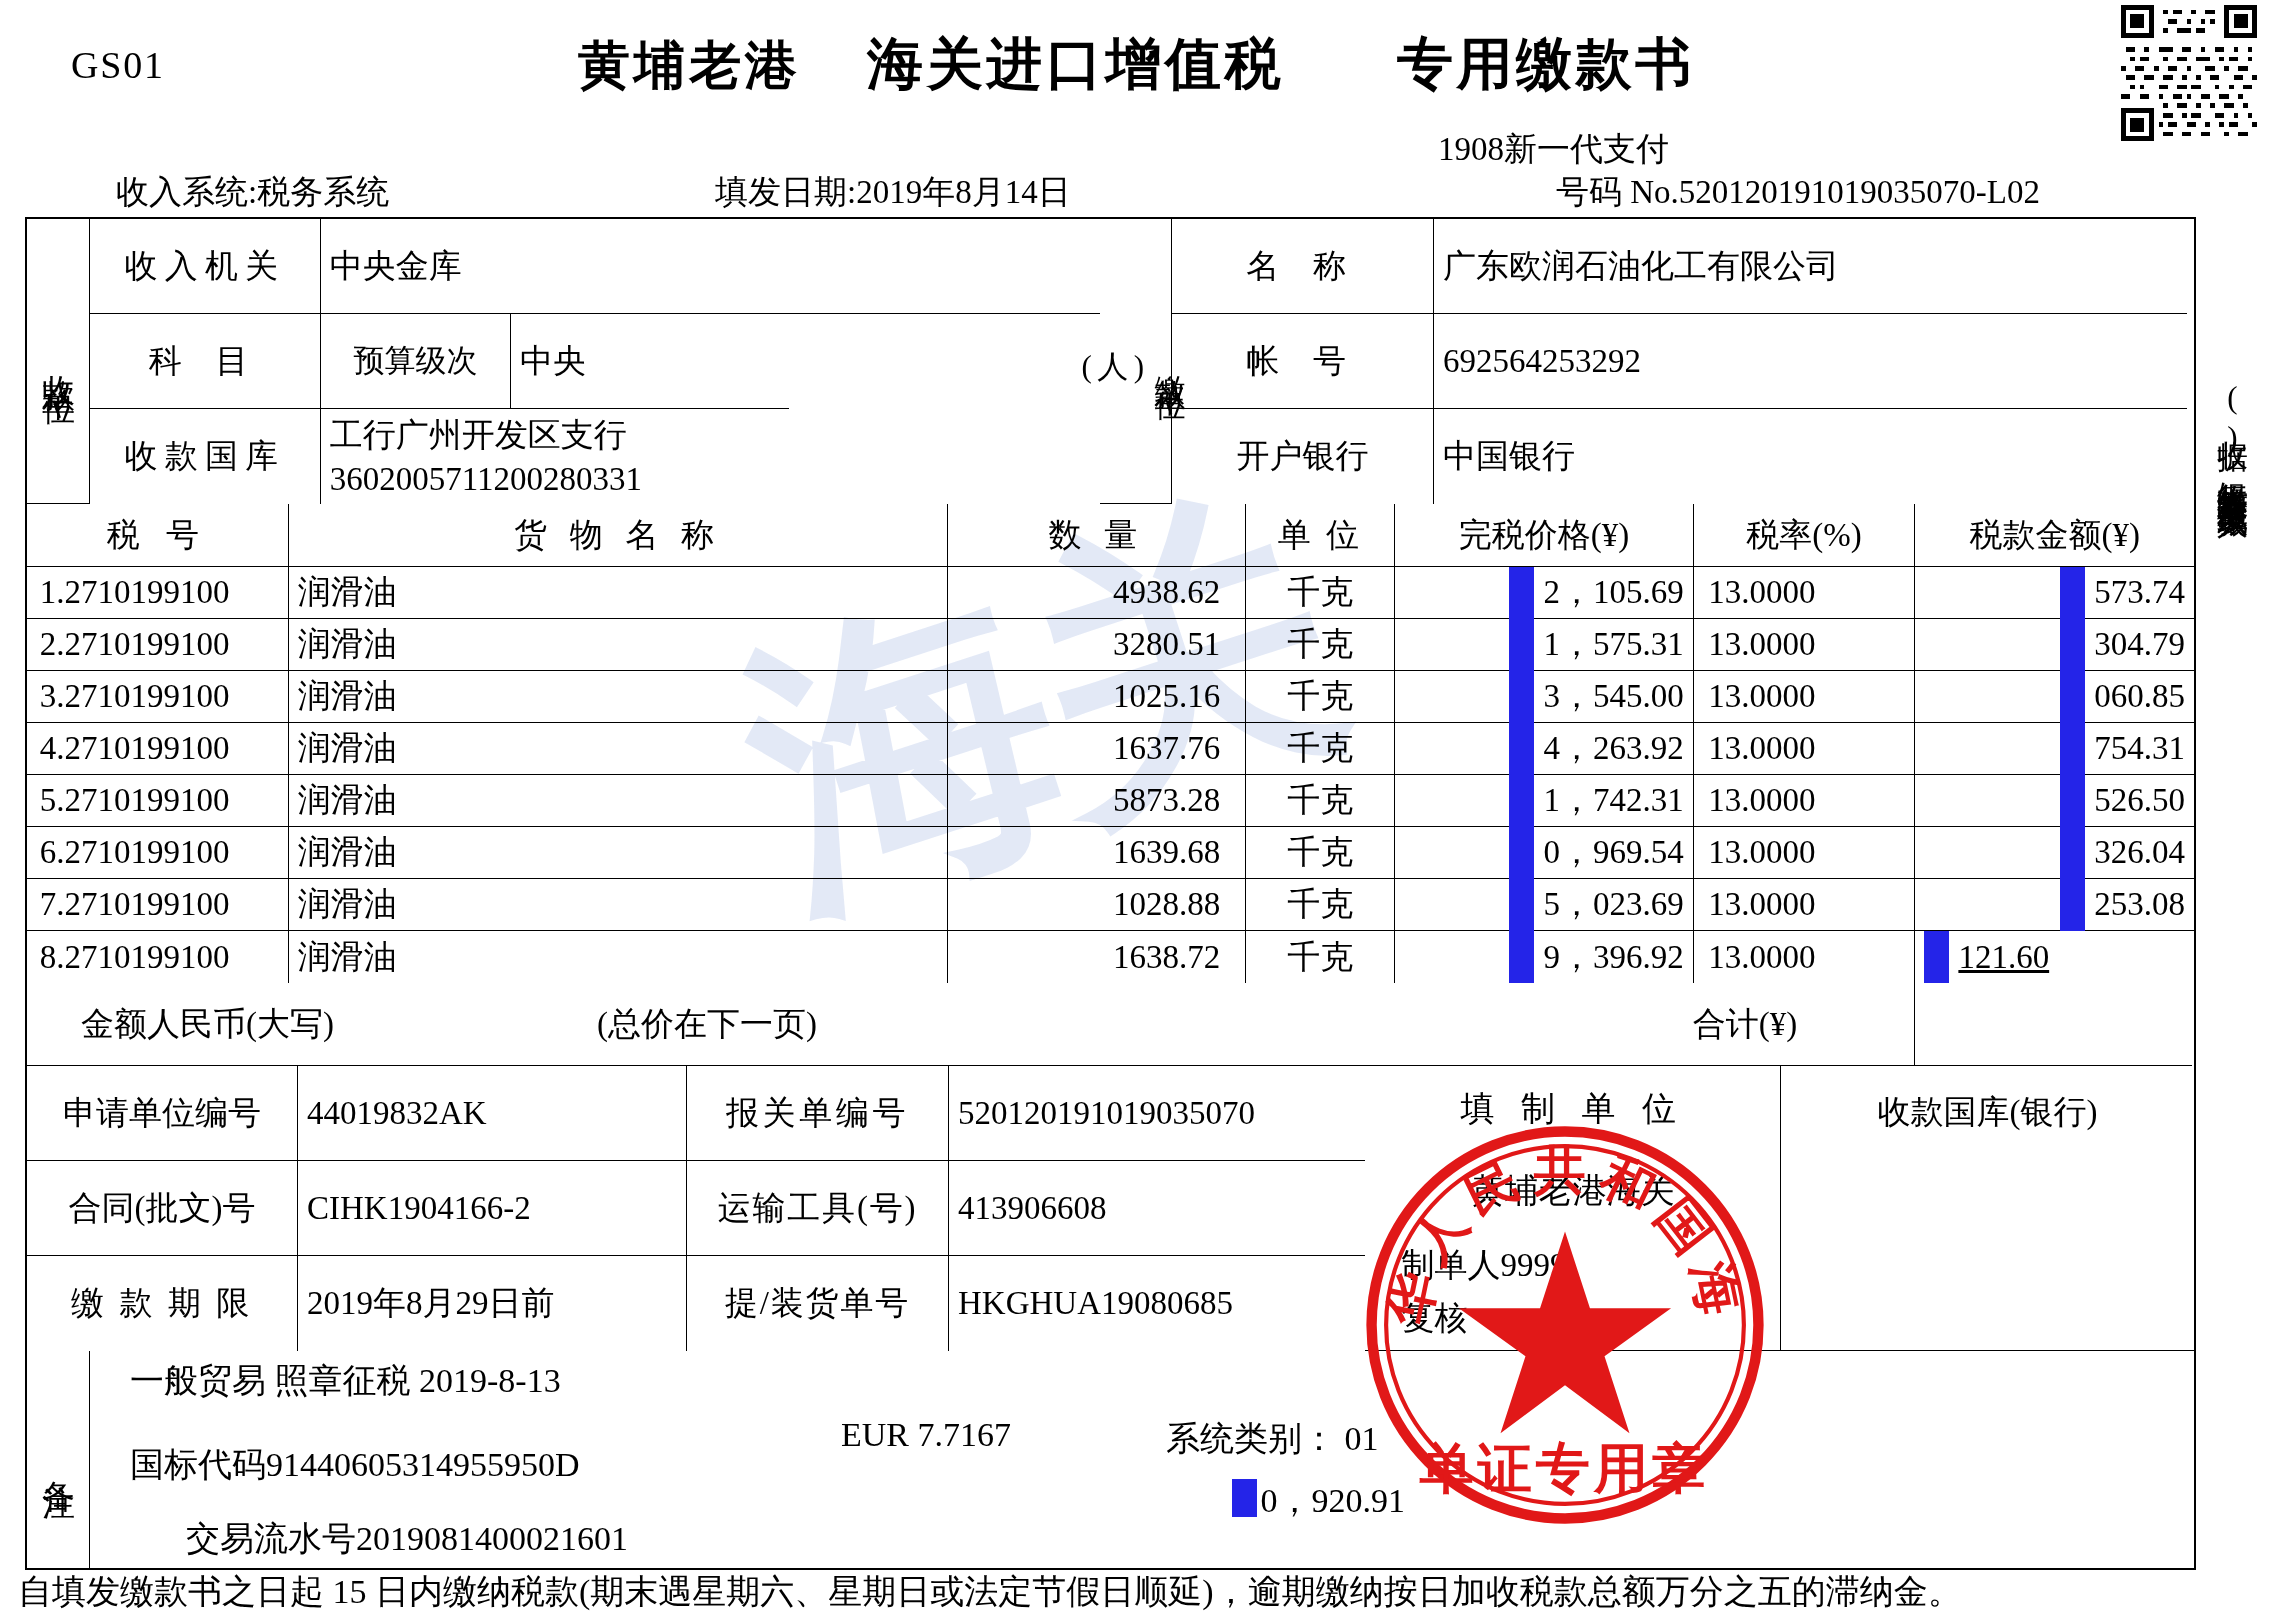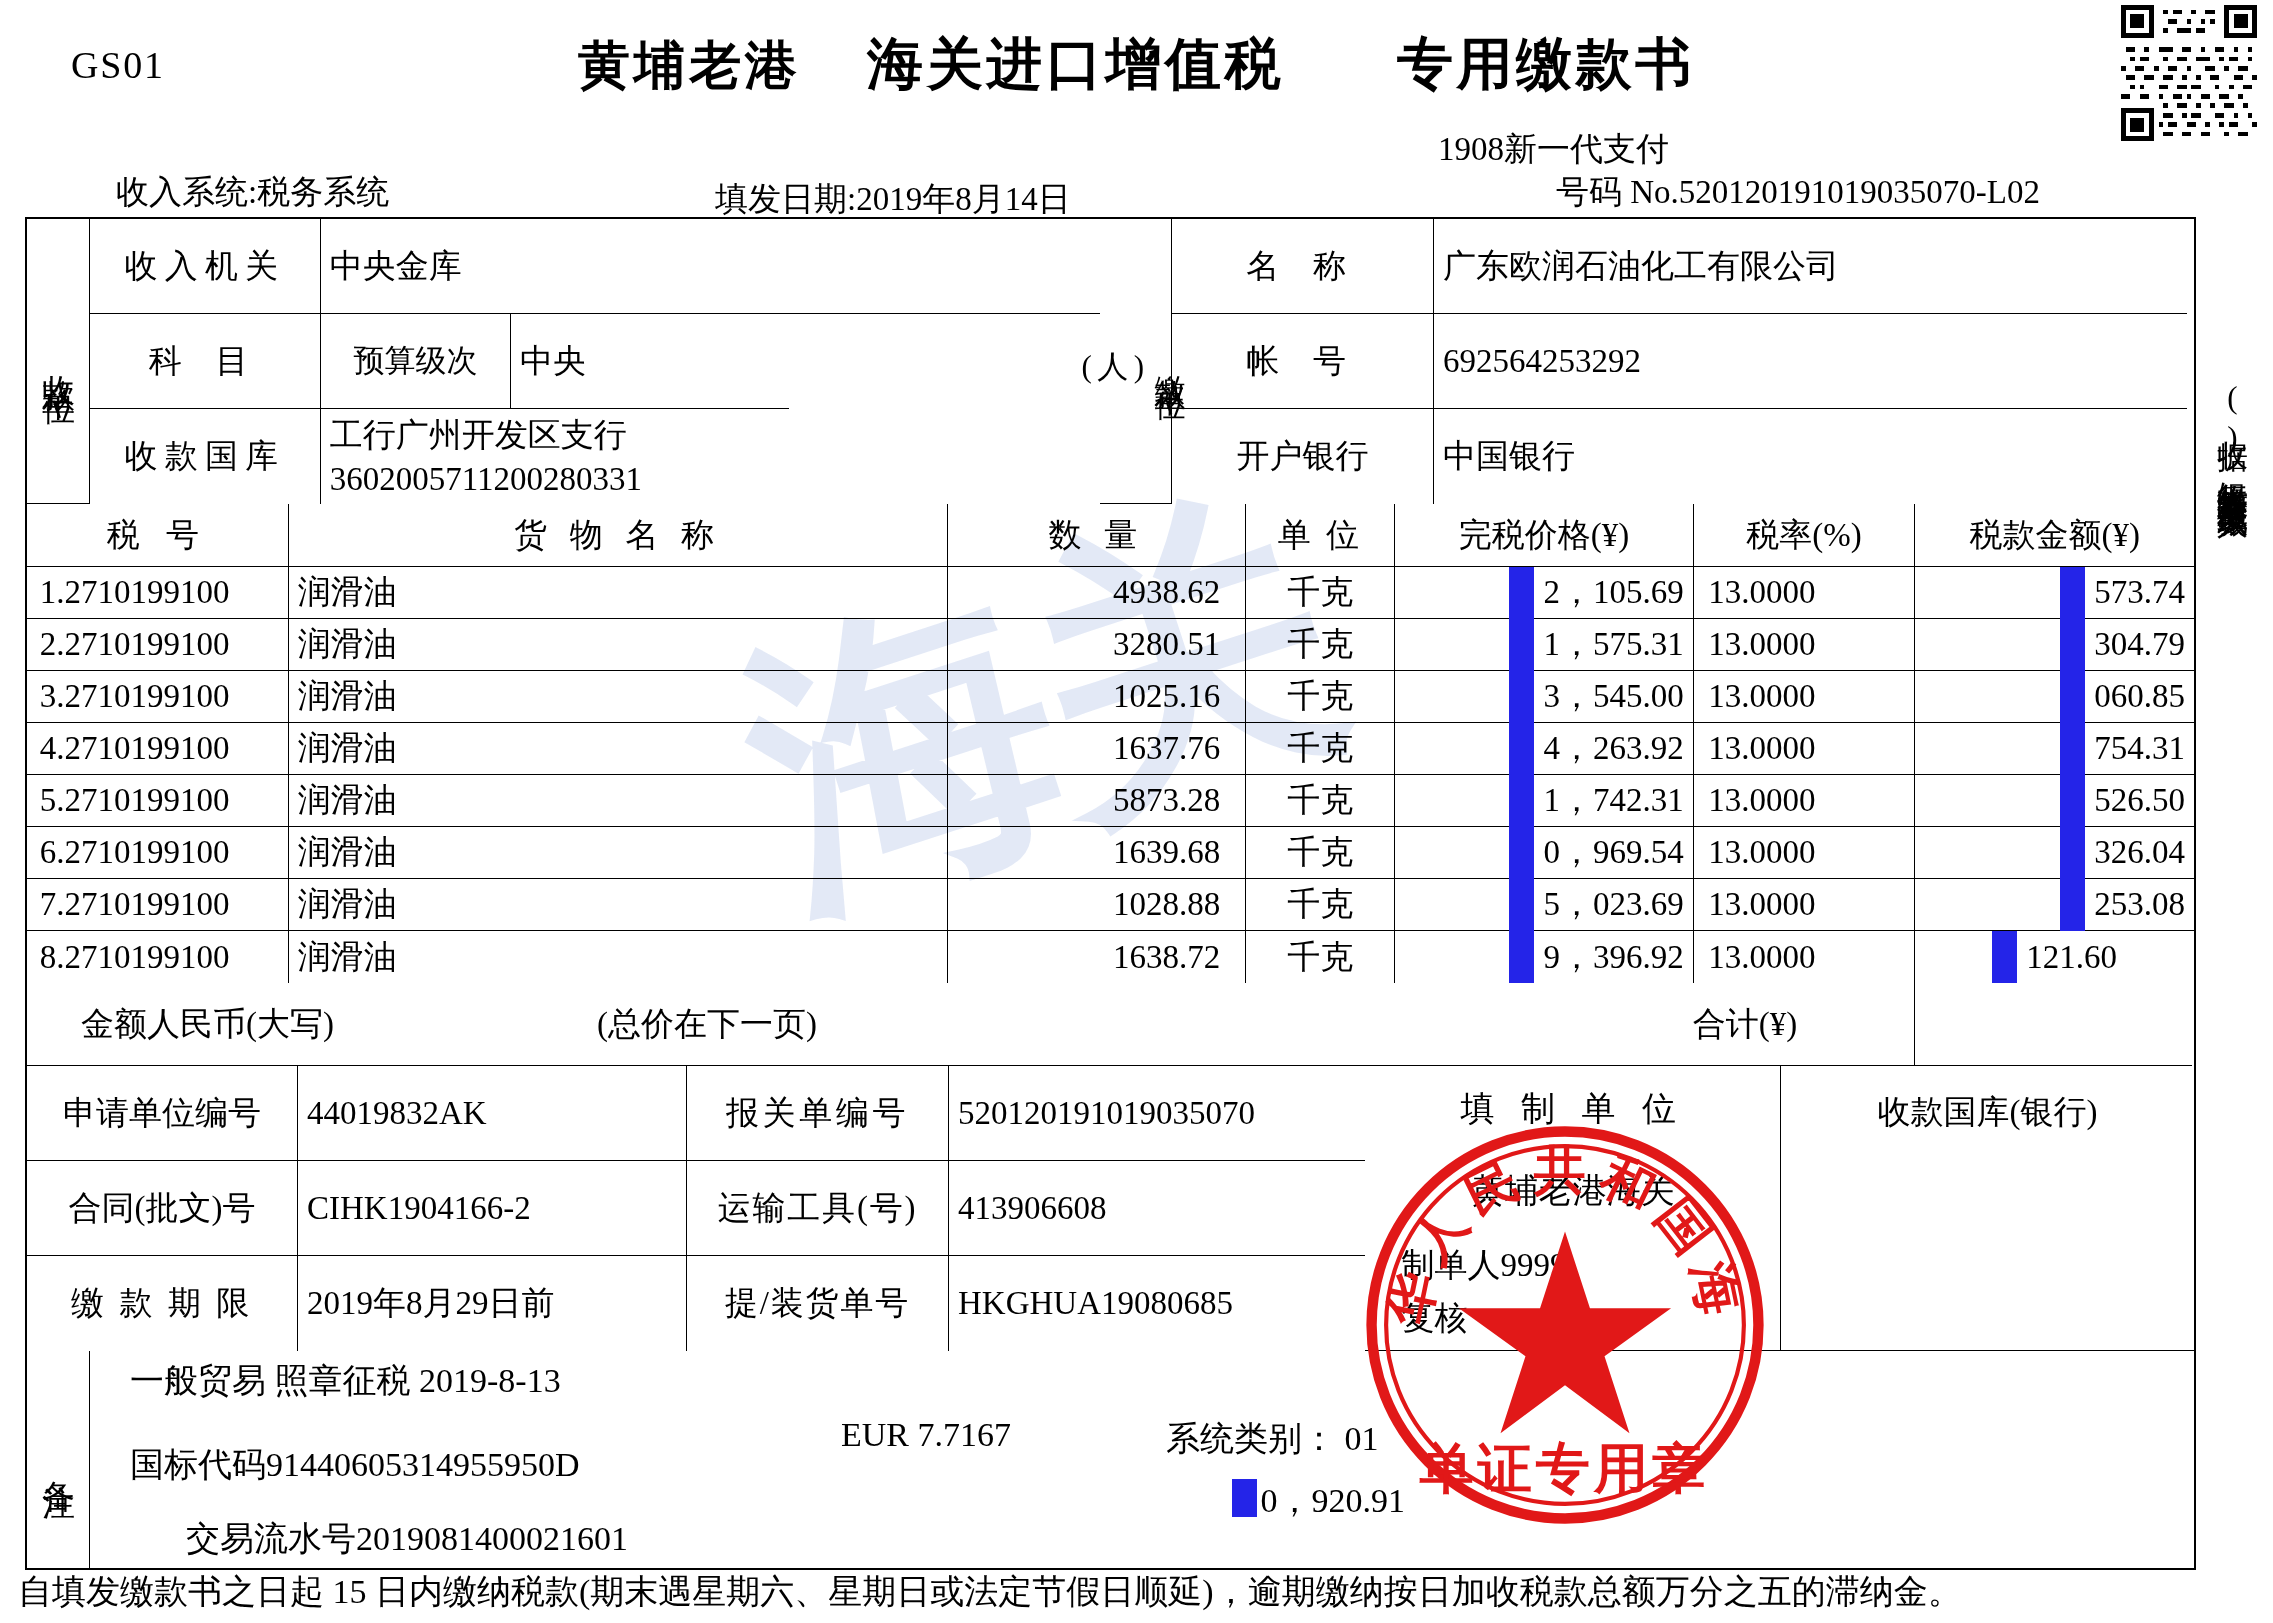--- a/index.html
+++ b/index.html
@@ -10,21 +10,21 @@
   .gs01{position:absolute;left:71px;top:43px;font-size:38px;letter-spacing:1.8px;font-family:"Liberation Serif",serif;}
   .title-row{position:absolute;left:0;top:27px;width:2273px;text-align:center;}
   .t-port{display:inline-block;font-size:52px;font-weight:bold;letter-spacing:3.6px;}
   .t-main{display:inline-block;font-size:56px;font-weight:bold;letter-spacing:3.6px;margin-left:63px;}
   .t-sub{display:inline-block;font-size:56px;font-weight:bold;letter-spacing:3.6px;margin-left:109px;}
   .paysys{position:absolute;left:1438px;top:127px;font-size:33px;}
   .qr{position:absolute;right:16.3px;top:5.4px;width:136px;height:136px;}
 
   .subhead{position:absolute;top:170px;left:0;width:2273px;height:42px;font-size:33px;}
   .sh-income{position:absolute;left:116px;top:0;}
-  .sh-date{position:absolute;left:715px;top:0;margin-top:7px;}
+  .sh-date{position:absolute;left:715px;top:0;}
   .sh-no{position:absolute;left:1556px;top:0;}
 
   
   .tbl{position:absolute;left:25px;top:217px;width:2171px;border:2.7px solid #000;box-sizing:border-box;}
   .row{display:flex;}
   .cell{border-right:1.8px solid #000;border-bottom:1.8px solid #000;box-sizing:border-box;display:flex;align-items:center;padding:0 9px;font-size:33px;}
   .cell.last{border-right:none;}
   .cell.nob{border-bottom:none;}
   .vert{writing-mode:vertical-rl;text-orientation:upright;letter-spacing:5.4px;justify-content:center;}
   .ctr{justify-content:center;}
@@ -299,21 +299,21 @@
           <div class="cell c-rate" style="height:52px;padding-left:14.5px;">13.0000</div>
           <div class="cell c-amt last" style="height:52px;justify-content:flex-end;"><span class="blue" style="margin-right: 9px; height: 52px;"></span>253.08</div>
         </div>
         <div class="row">
           <div class="cell c-tax nob" style="height:52px;padding-left:12.7px;">8.2710199100</div>
           <div class="cell c-name nob" style="height:52px;">润滑油</div>
           <div class="cell rgt c-qty nob" style="height:52px;padding-right:25px;">1638.72</div>
           <div class="cell ctr c-unit nob" style="height:52px;">千克</div>
           <div class="cell c-price nob" style="height:52px;justify-content:flex-end;"><span class="blue" style="margin-right: 9px; height: 52px;"></span>9，396.92</div>
           <div class="cell c-rate nob" style="height:52px;padding-left:14.5px;">13.0000</div>
-          <div class="cell c-amt last nob" style="height:52px;justify-content:center;"><span class="blue" style="margin-right: 9px; height: 52px;"></span>121.60</div>
+          <div class="cell c-amt last nob" style="height:52px;justify-content:flex-start;text-decoration:underline;"><span class="blue" style="margin-right: 9px; height: 52px;"></span>121.60</div>
         </div>
       </div>
 
     <div class="row">
       <div class="cell" style="width:416px;height:83px;border-right:none;padding-left:54px;">金额人民币(大写)</div>
       <div class="cell" style="width:1133px;height:83px;border-right:none;padding-left:154px;">(总价在下一页)</div>
       <div class="cell ctr" style="width:339px;height:83px;">合计(¥)</div>
       <div class="cell last rgt" style="width:277px;height:83px;"></div>
     </div>
 

